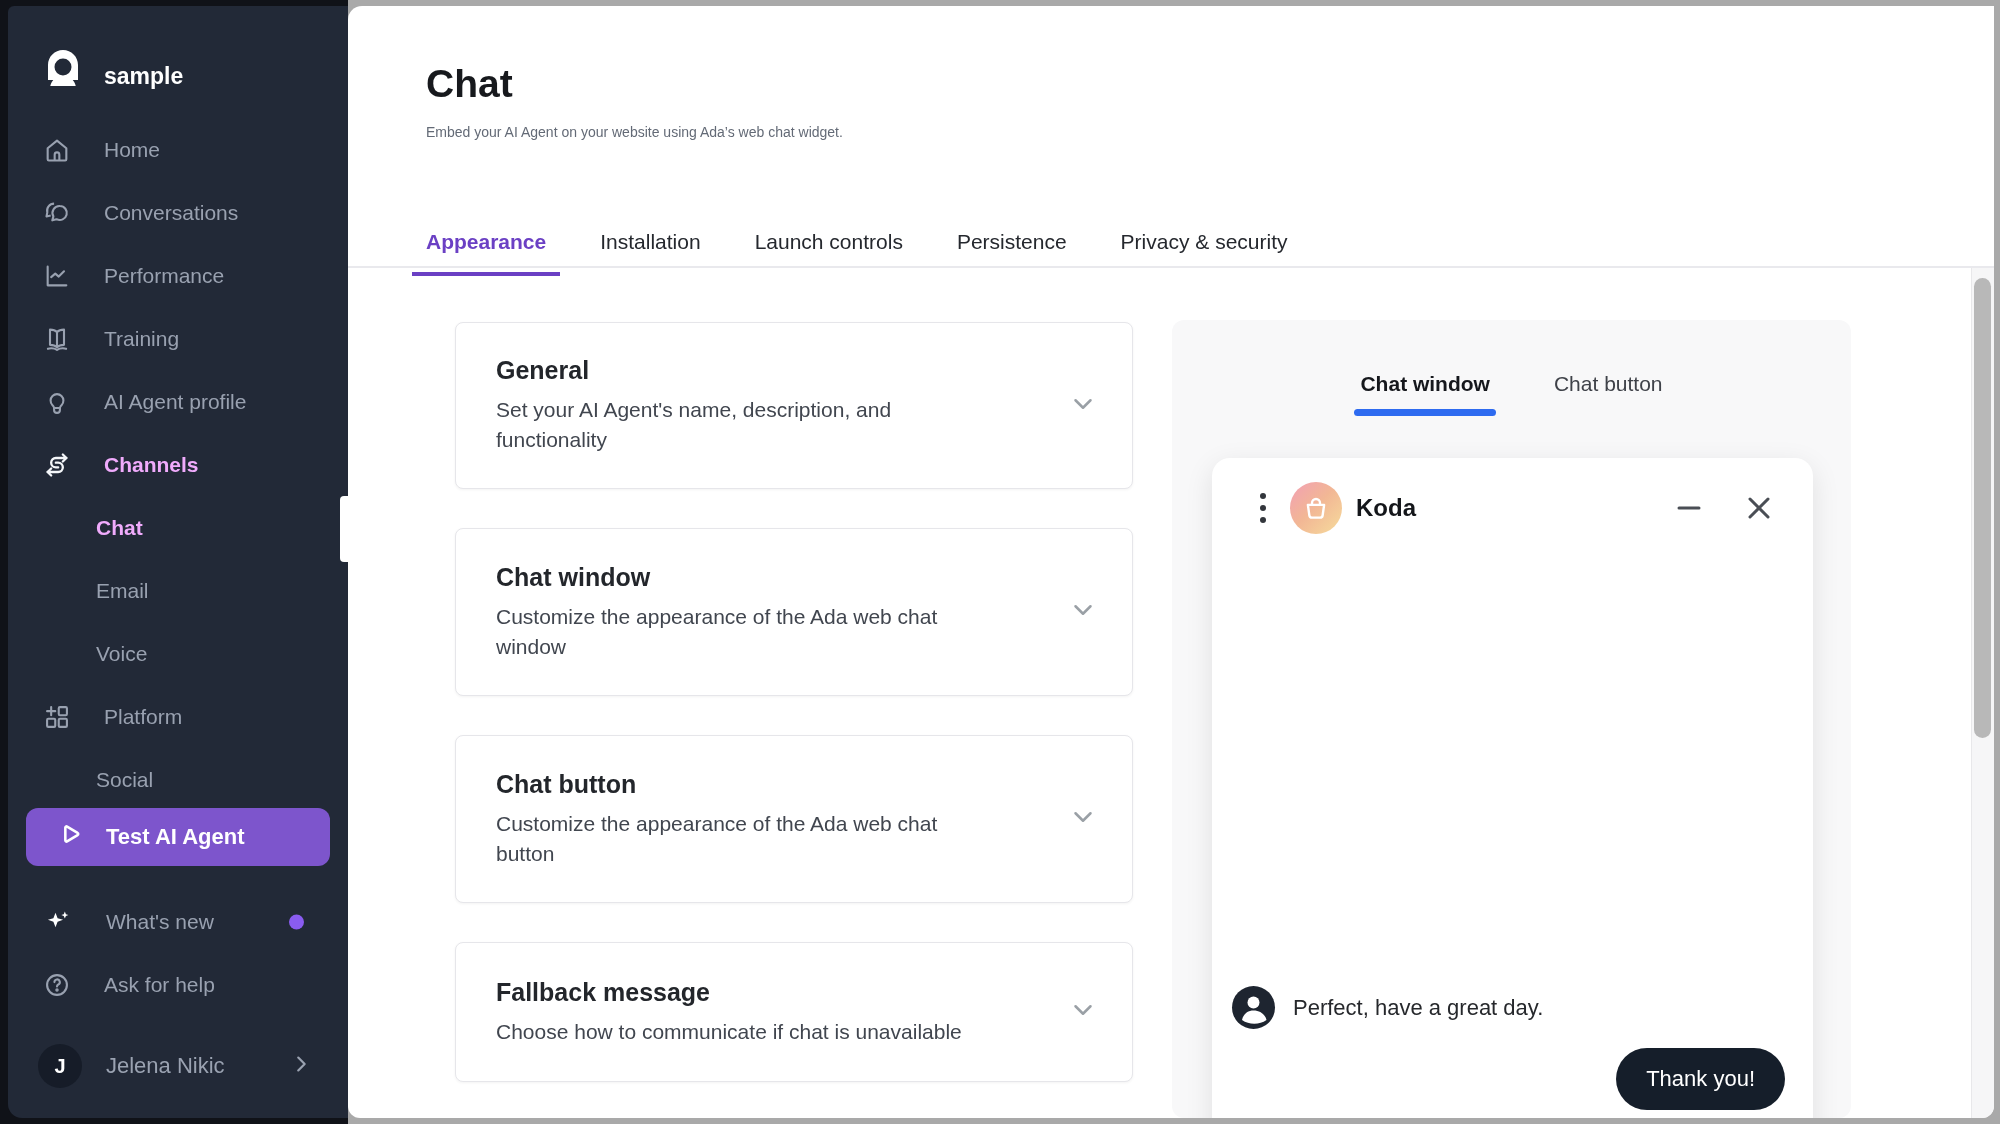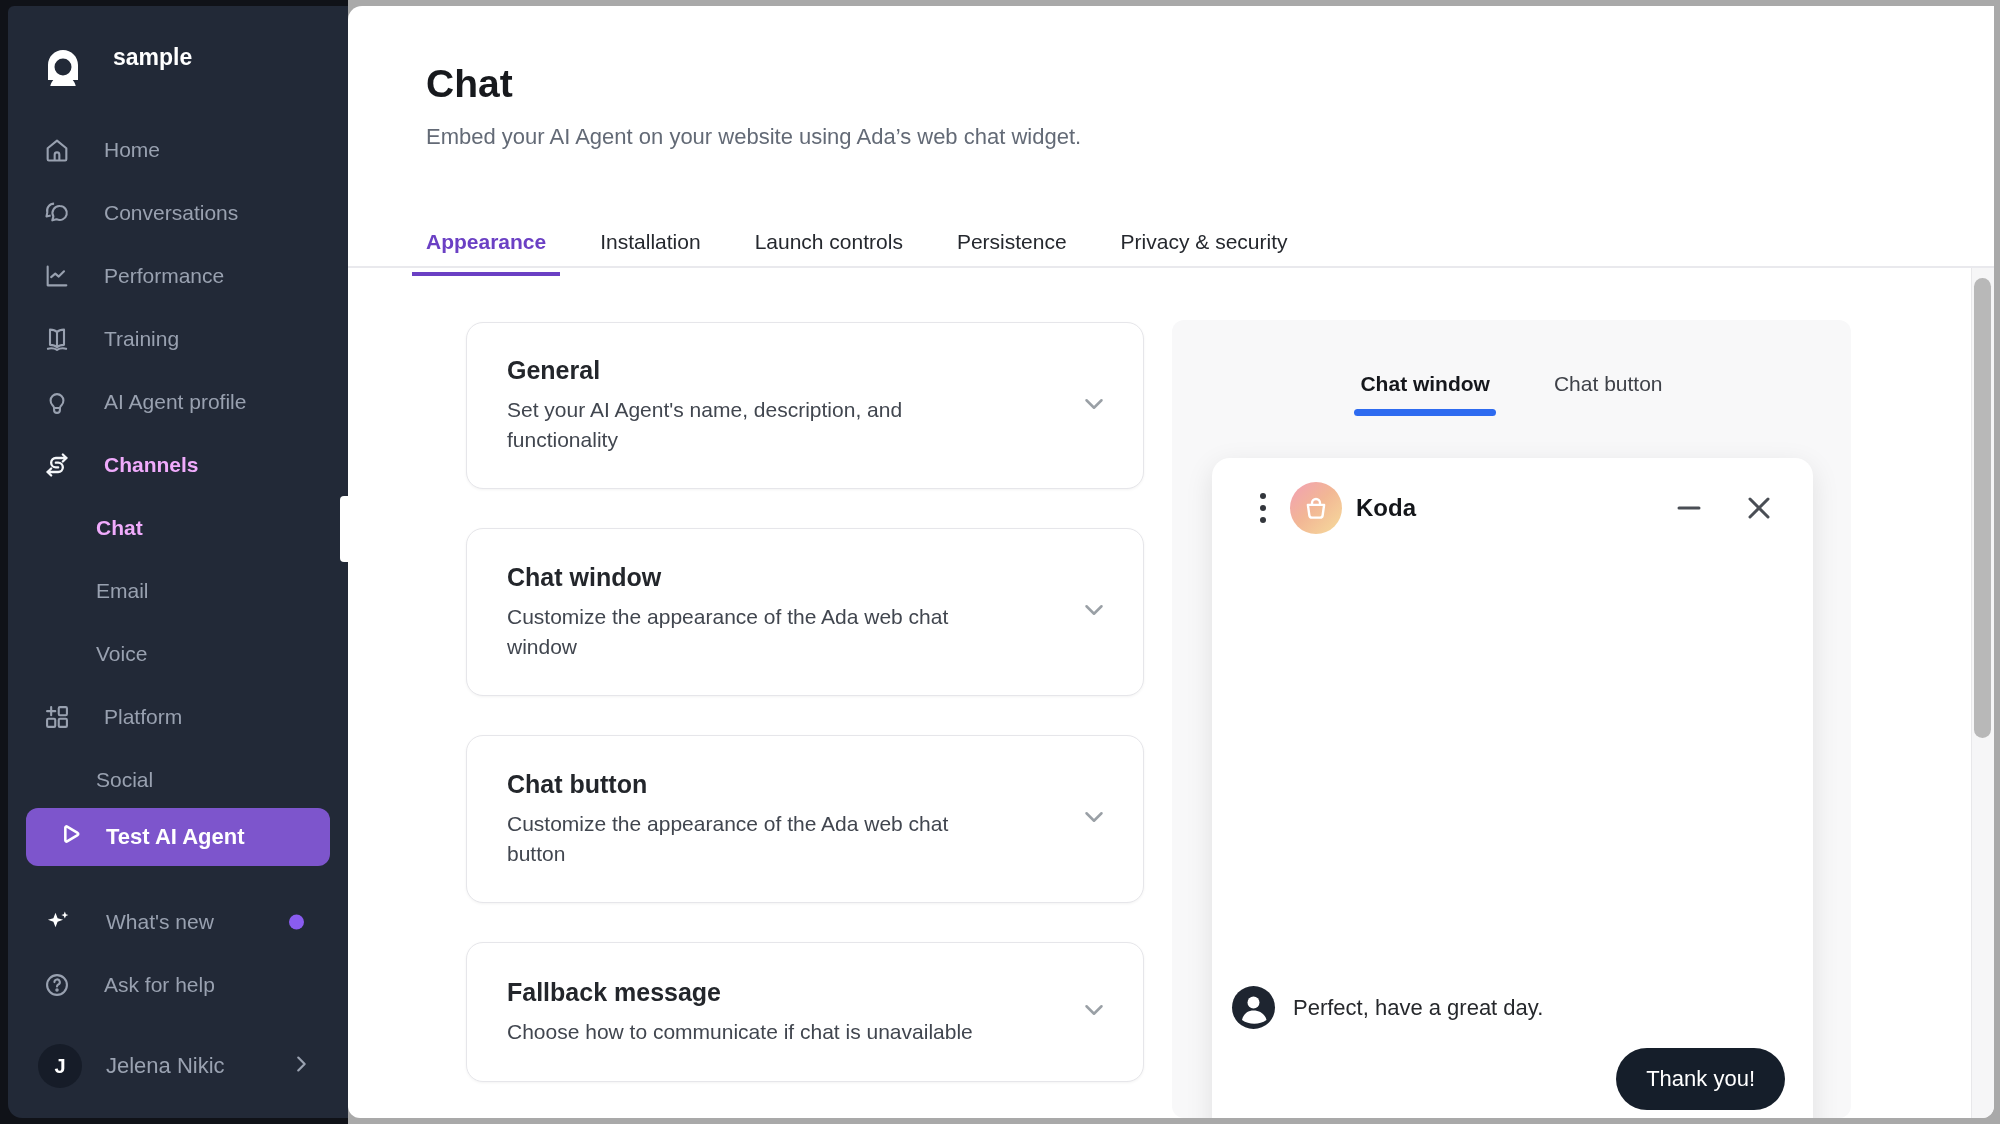--- a/index.html
+++ b/index.html
@@ -5,21 +5,21 @@
   * { margin:0; padding:0; box-sizing:border-box; }
   html,body { width:2000px; height:1124px; font-family:"Liberation Sans", sans-serif; }
   body { background:var(--frame-gray,#a9a9a9); position:relative; overflow:hidden; }
 
   
   .left-frame { position:absolute; left:0; top:0; width:348px; height:1124px; background:#101218; }
 
   
   .sidebar { position:absolute; left:8px; top:6px; width:340px; height:1112px;
              background:var(--sidebar-bg,#222937); border-radius:6px 0 0 14px; color:#99a1b0; }
-  .ws-row { display:flex; align-items:flex-start; gap:29px; padding:38px 0 0 34px; }
+  .ws-row { display:flex; align-items:flex-end; gap:20px; padding:38px 0 0 34px; }
   .ws-name { color:#fff; font-size:23px; font-weight:700; }
   .nav { position:absolute; left:0; top:112px; width:100%; }
   .nav-item { display:flex; align-items:center; gap:32px; height:63px; padding-left:34px;
               font-size:21px; color:#99a1b0; cursor:pointer; }
   .nav-item .ic { width:30px; height:30px; display:flex; align-items:center; justify-content:center; }
   .nav-item.strong { color:#f0abfc; font-weight:700; }
   .nav-child { padding-left:88px; }
   .active-indicator { position:absolute; right:0; top:490px; width:8px; height:66px;
                       background:#fff; border-radius:4px 0 0 4px; }
   .test-btn { position:absolute; left:18px; top:802px; width:304px; height:58px;
@@ -33,29 +33,29 @@
               gap:24px; padding-left:30px; cursor:pointer; }
   .user-avatar { width:44px; height:44px; border-radius:50%; background:#161c28; color:#fff;
                  display:flex; align-items:center; justify-content:center; font-size:20px; font-weight:600; }
   .user-name { font-size:22px; color:#9aa2b1; }
   .user-chevron { margin-left:auto; margin-right:36px; }
 
   
   .main { position:absolute; left:348px; top:6px; width:1646px; height:1112px; background:#fff;
           border-radius:14px 0 12px 12px; overflow:hidden; }
   .page-title { position:absolute; left:78px; top:56px; font-size:39px; font-weight:700; color:#17191d; }
-  .page-subtitle { position:absolute; left:78px; top:118px; font-size:22px; color:#636a76; }
+  .page-subtitle { position:absolute; left:78px; top:118px; font-size:14px; color:#636a76; }
   .tabs { position:absolute; left:64px; top:214px; display:flex; }
   .tab { font-size:21px; color:#25282e; padding:10px 14px 18px 14px; margin-right:26px; cursor:pointer; }
   .tab.active { color:var(--tab-purple,#6b40c4); font-weight:600; border-bottom:4px solid var(--tab-purple,#6b40c4); }
   .main-divider { position:absolute; left:0; top:260px; width:1646px; height:2px; background:#e9e9ed; }
 
   
-  .card { position:absolute; left:118px; width:678px; background:#fff; border:1px solid #e6e6ea;
-          border-radius:17px; box-shadow:0 1px 3px rgba(0,0,0,.05); display:flex; align-items:center;
+  .card { position:absolute; left:107px; width:678px; background:#fff; border:1px solid #e6e6ea;
+          border-radius:8px; box-shadow:0 1px 3px rgba(0,0,0,.05); display:flex; align-items:center;
           padding:0 34px 0 40px; cursor:pointer; }
   .card-text { display:flex; flex-direction:column; gap:10px; width:520px; }
   .card-title { font-size:25px; font-weight:700; color:#23262b; }
   .card-desc { font-size:21px; color:#41464f; line-height:1.42; max-width:480px; }
   .card-chevron { margin-left:auto; }
 
   
   .preview { position:absolute; left:824px; top:314px; width:679px; height:798px;
              background:#f8f8f9; border-radius:12px; overflow:hidden; }
   .preview-tabs { display:flex; justify-content:center; gap:64px; padding-top:52px; }

